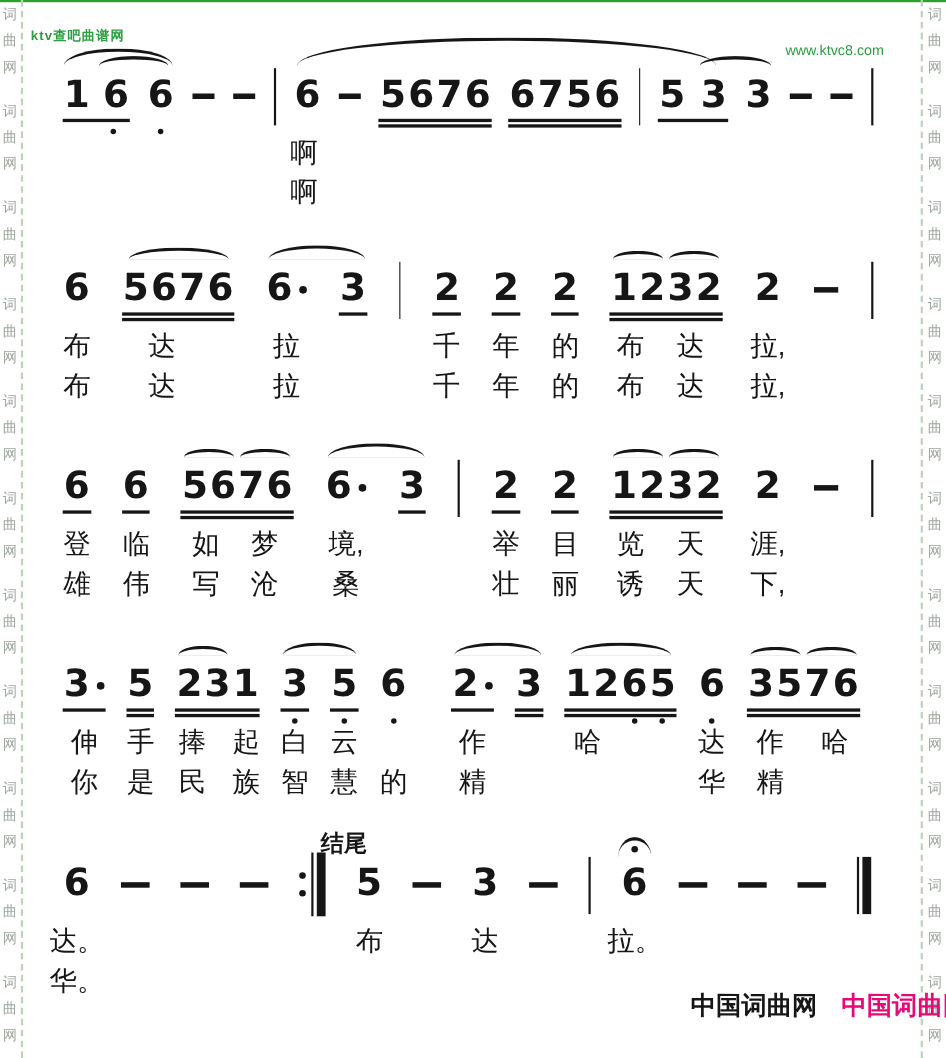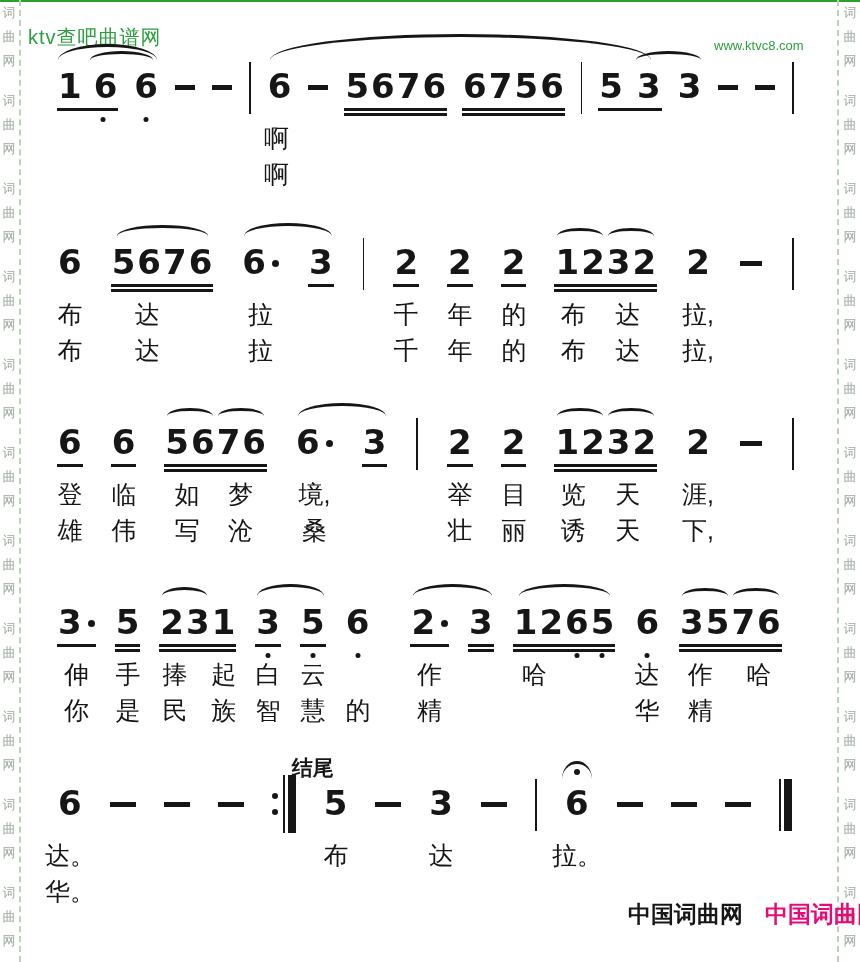--- a/index.html
+++ b/index.html
@@ -14,21 +14,21 @@
   .vdash{position:absolute;top:0;bottom:0;width:0;border-left:2px dashed #bcd2bc;}
   .vdash.left{left:19px;}
   .vdash.right{left:837px;}
   
   .wm-col{position:absolute;top:6px;width:16px;display:flex;flex-direction:column;align-items:center;
     color:#9fa89f;font-size:13px;line-height:1;}
   .wm-col.left{left:1px;}
   .wm-col.right{left:842px;}
   .wm-group{display:flex;flex-direction:column;gap:11px;margin-bottom:27px;}
   
-  .hdr-left{position:absolute;left:28px;top:24px;color:#2b9f3f;font-size:20px;font-weight:normal;letter-spacing:1px;}
+  .hdr-left{position:absolute;left:28px;top:24px;color:#2b9f3f;font-size:12px;font-weight:bold;letter-spacing:1px;}
   .hdr-right{position:absolute;left:714px;top:38px;color:#2b9f3f;font-size:13px;}
   .footer{position:absolute;left:628px;top:899px;font-size:23px;font-weight:bold;white-space:nowrap;}
   .footer .site{color:#e50a78;margin-left:22px;}
   
   .line{position:absolute;left:58px;width:736px;}
   .line[data-line="0"]{top:62px;}
   .line[data-line="1"]{top:238px;}
   .line[data-line="2"]{top:418px;}
   .line[data-line="3"]{top:598px;}
   .line[data-line="4"]{top:775px;}

